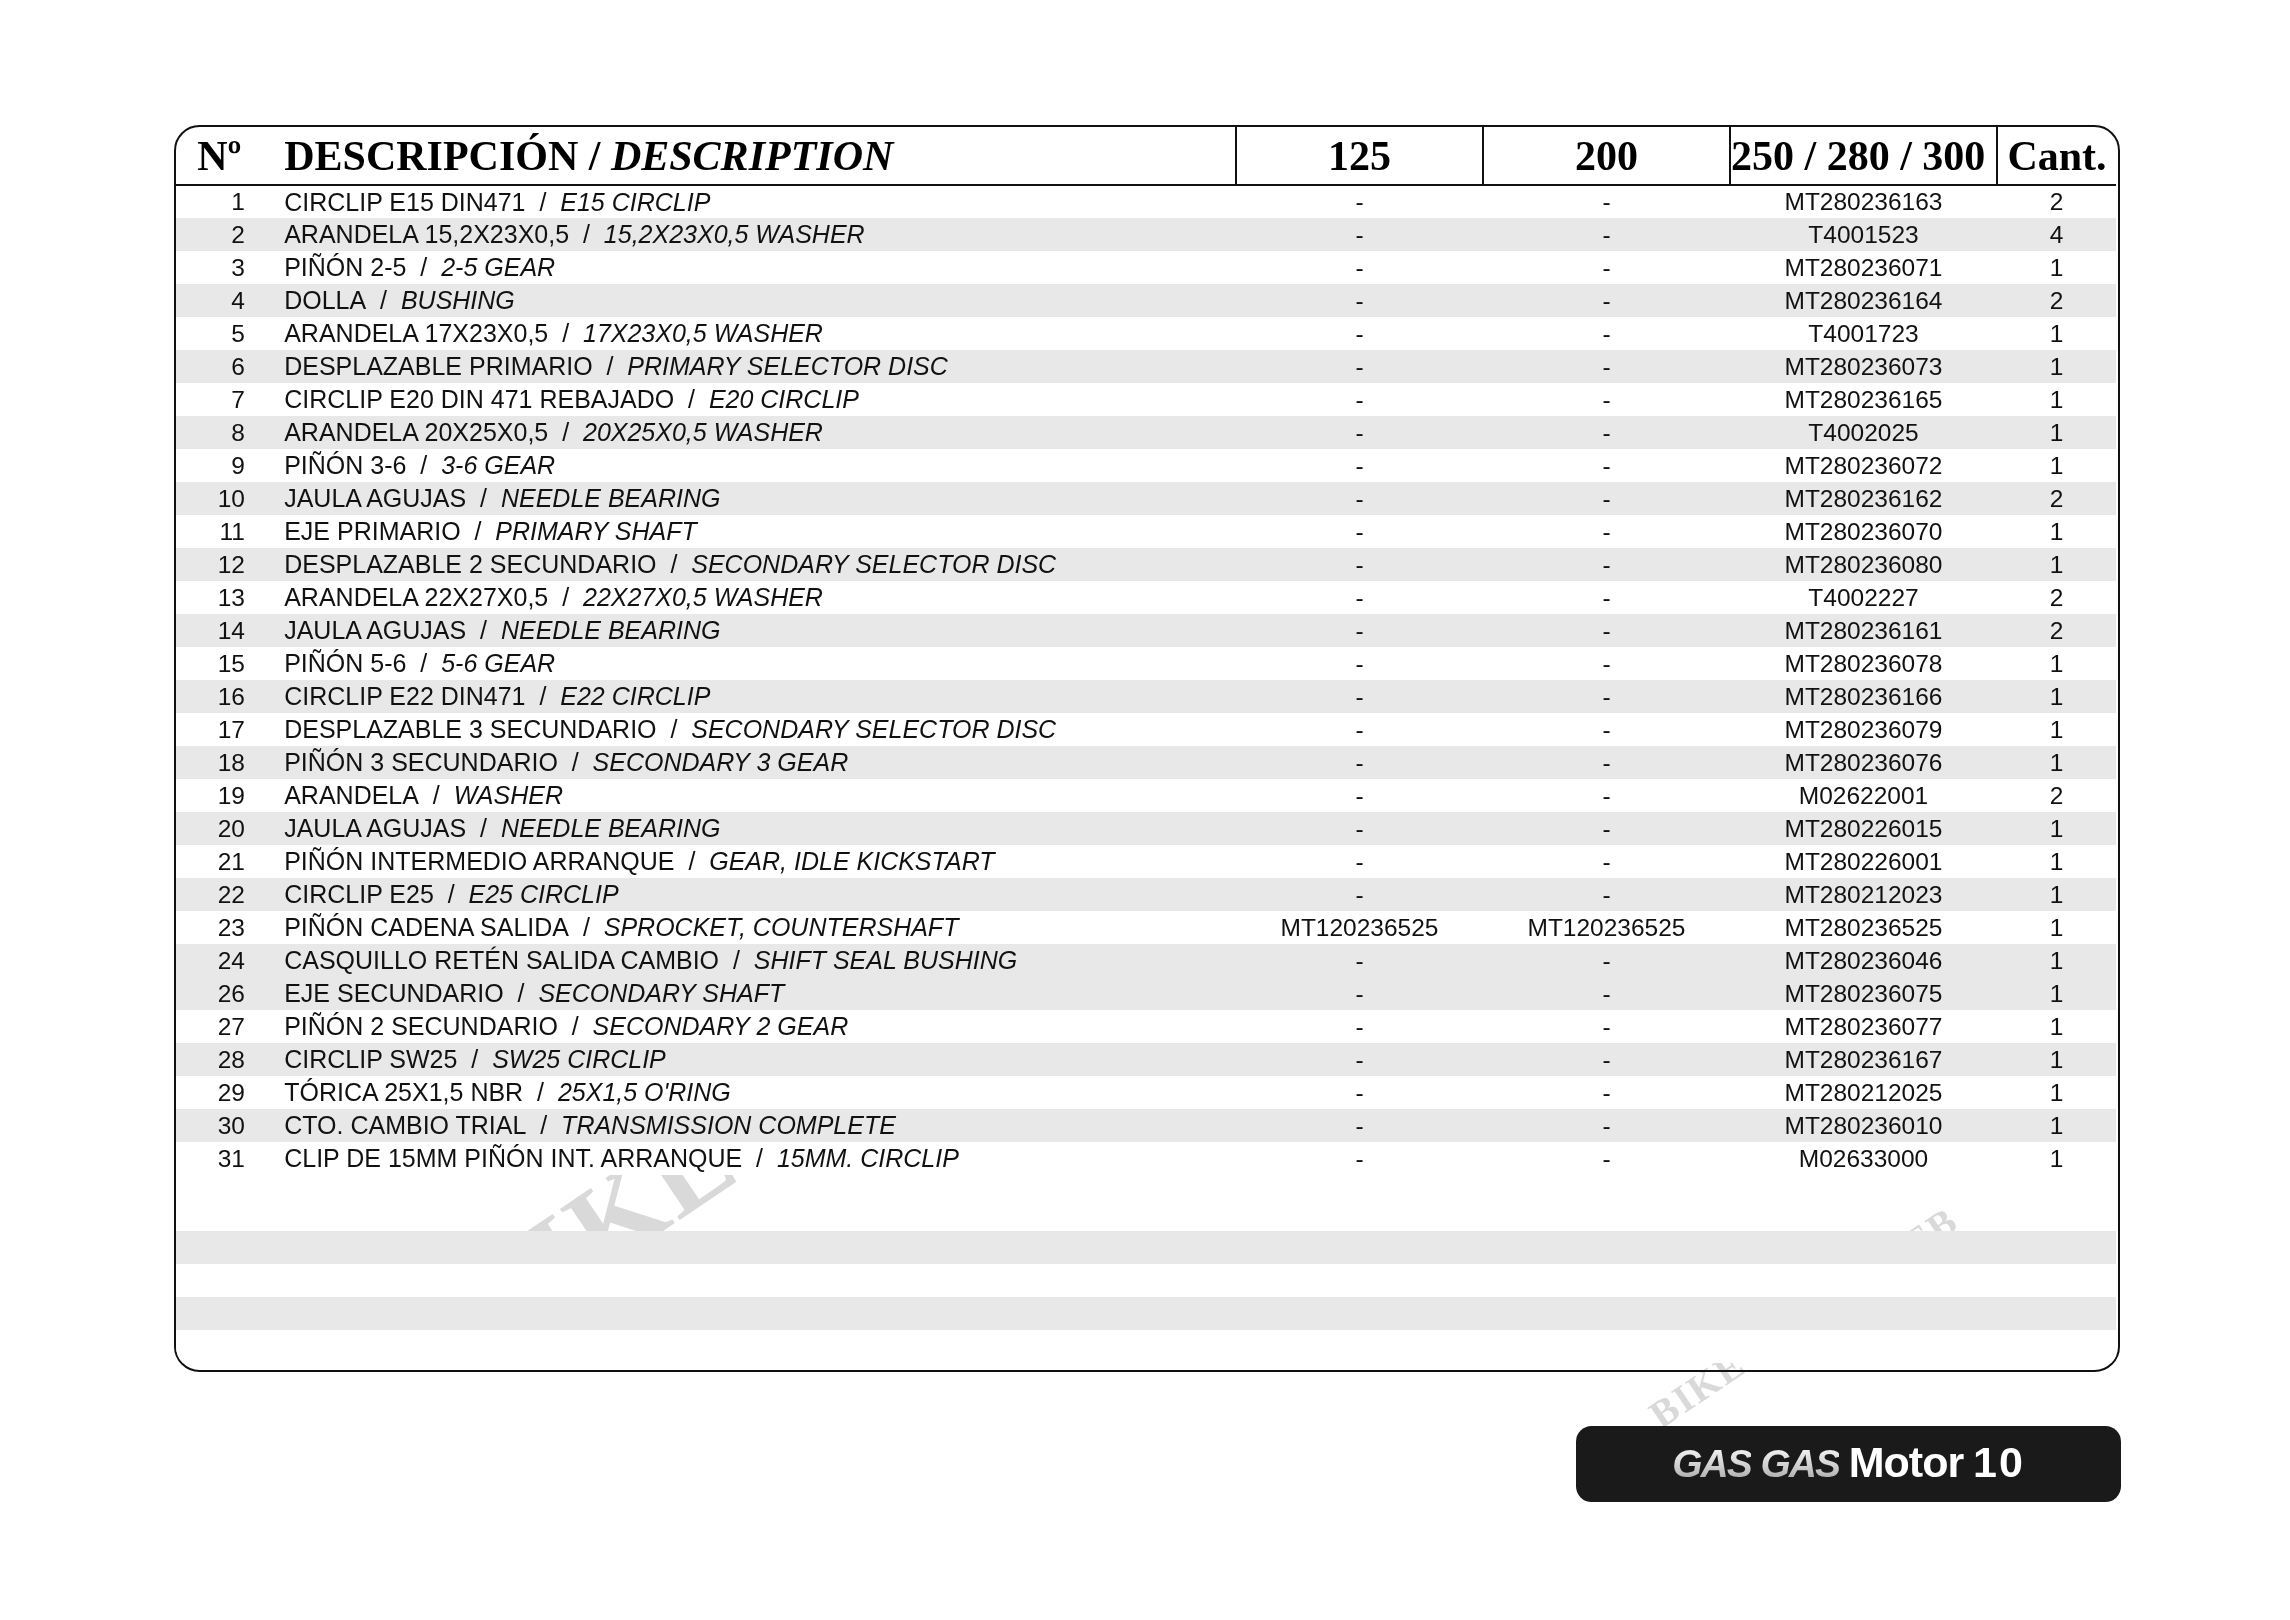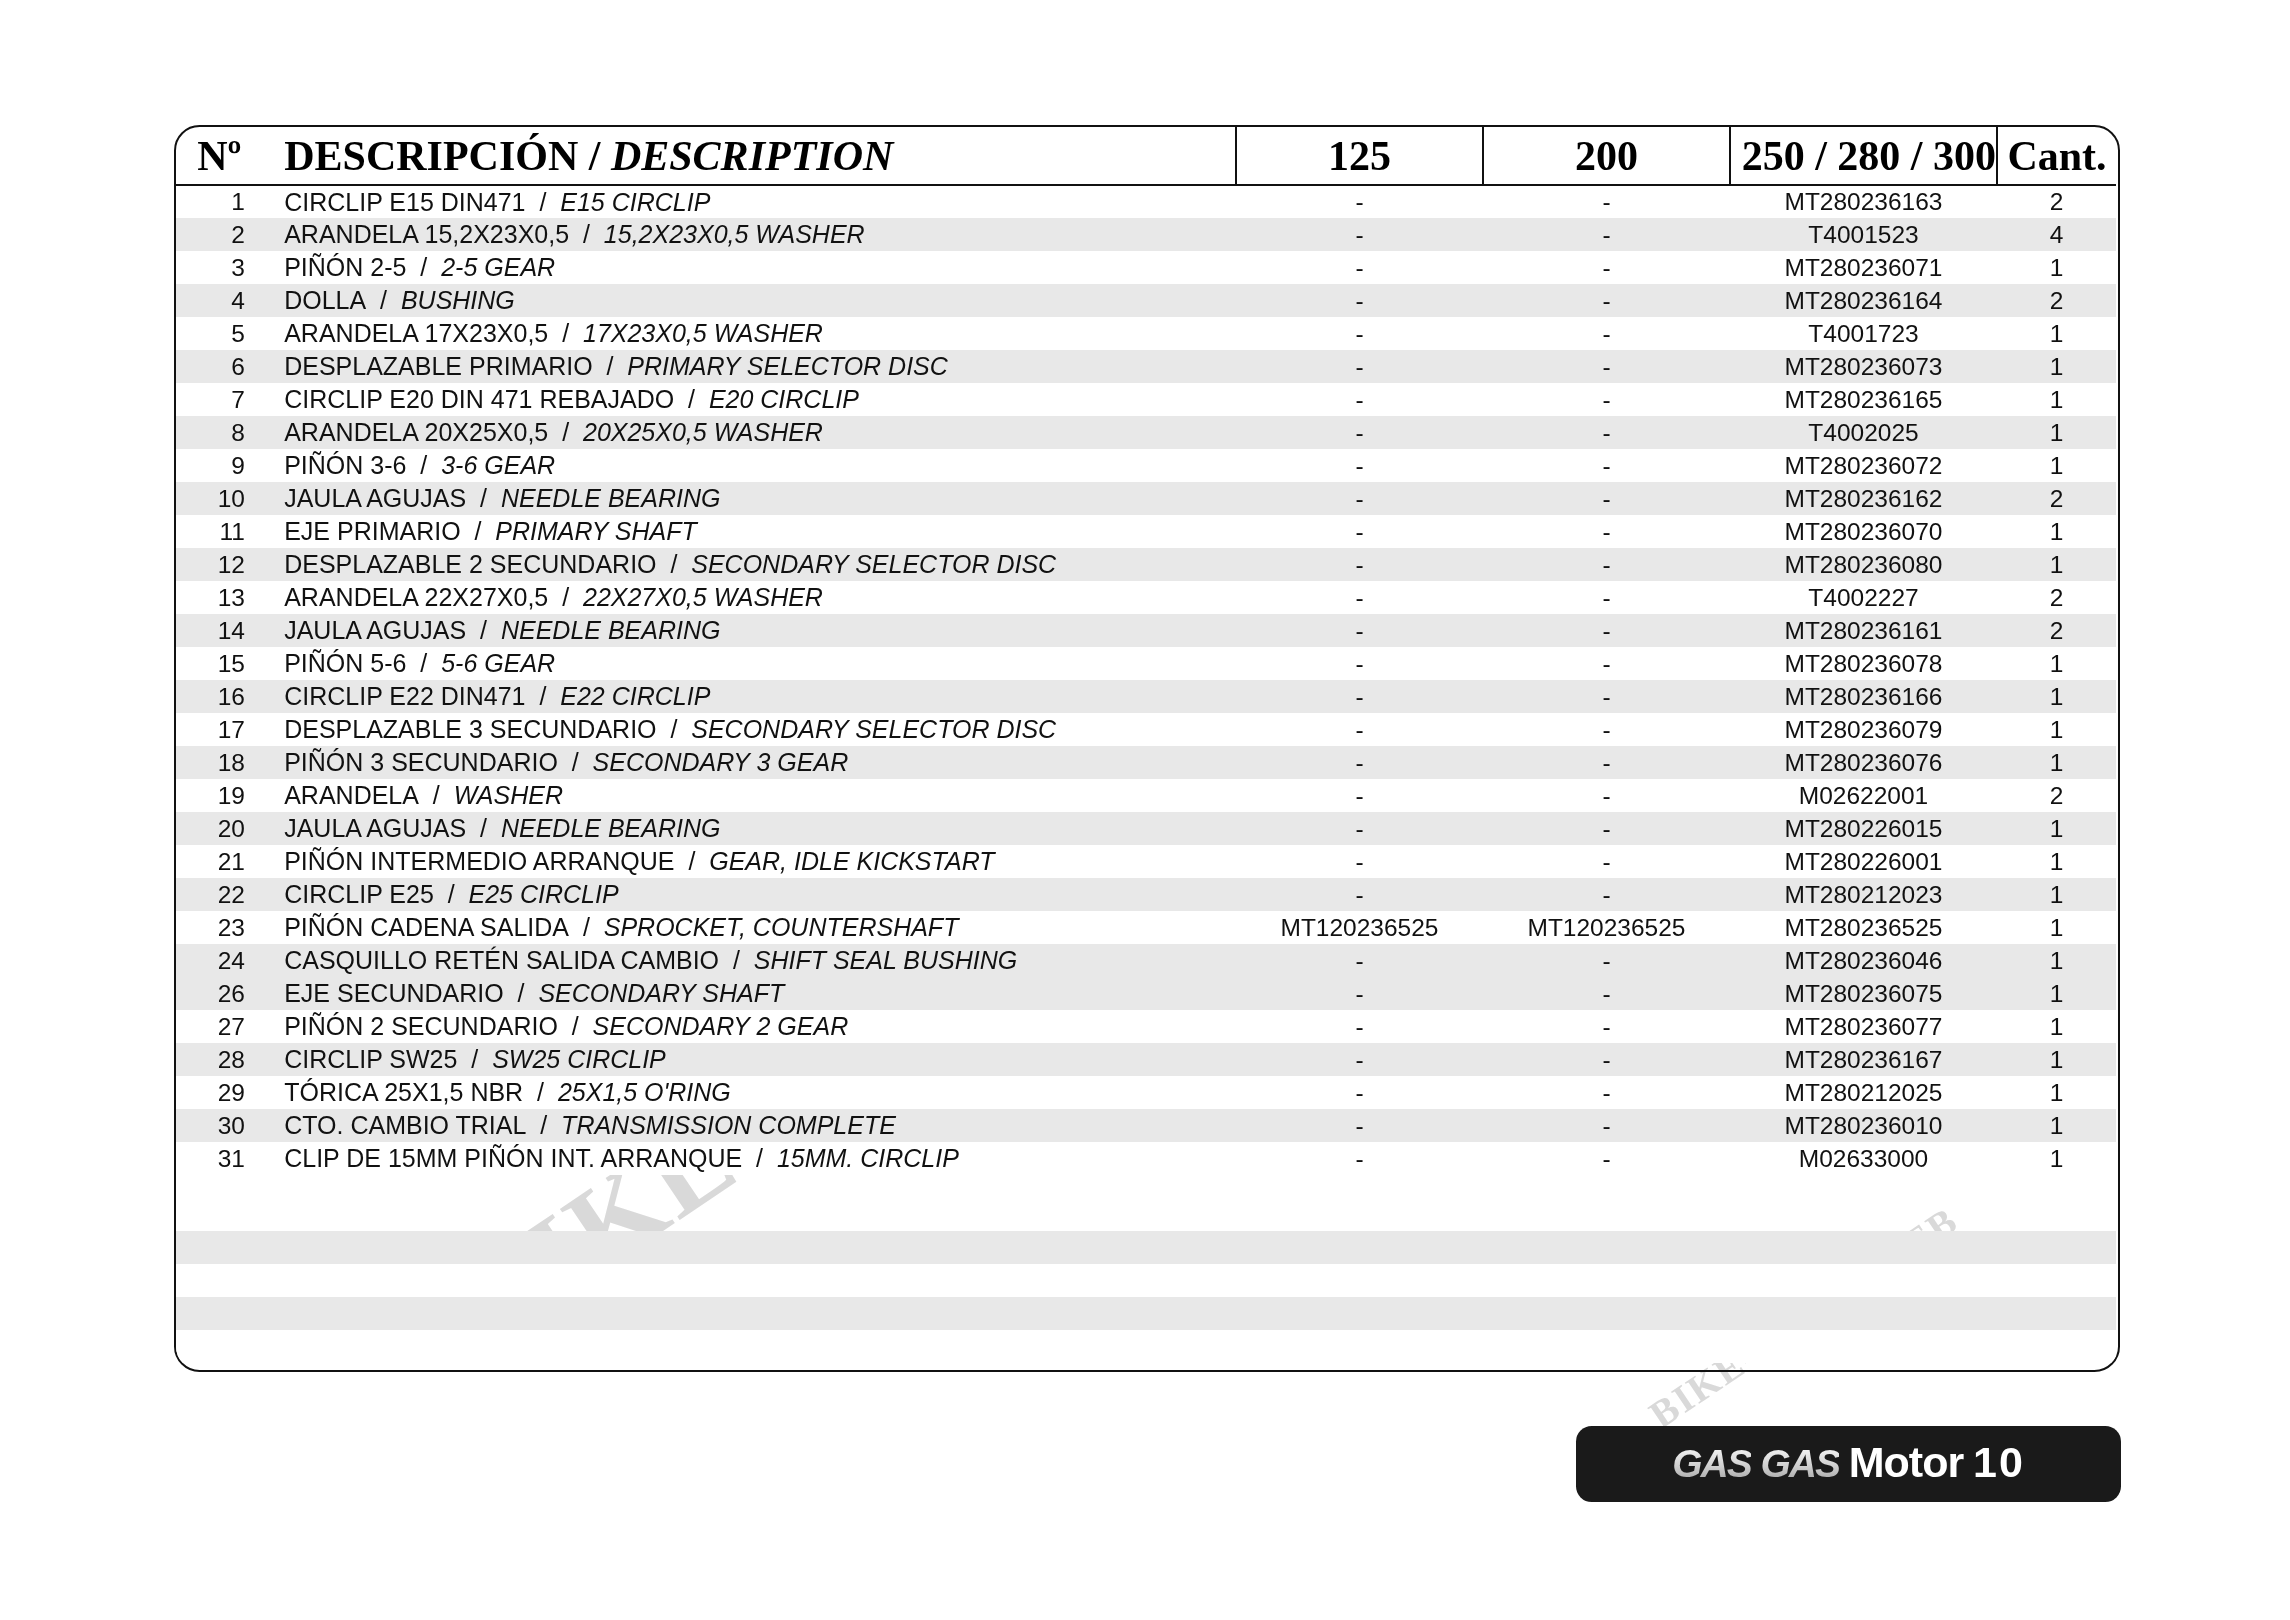--- a/index.html
+++ b/index.html
@@ -113,21 +113,21 @@
     font-weight: bold;
     color: #000;
     border-bottom: 2.9px solid #111;
     background: transparent;
     position: relative;
   }
   .hd-no { width: 69px; text-align: center; }
   .hd-desc { text-align: left; padding-left: 21.6px !important; }
   .hd-125 { width: 245px; text-align: center; }
   .hd-200 { width: 245px; text-align: center; }
-  .hd-250 { width: 265px; text-align: right; }
+  .hd-250 { width: 265px; text-align: left; }
   .hd-cant { width: 118px; text-align: center; }
 
   .vsep { border-left: 2.9px solid #111; }
 
   .hd-desc .desc-es { font-style: normal; }
   .hd-desc .slash { font-style: normal; }
   .hd-desc .desc-en { font-style: italic; }
 
   
   tbody tr { height: 33px; }

